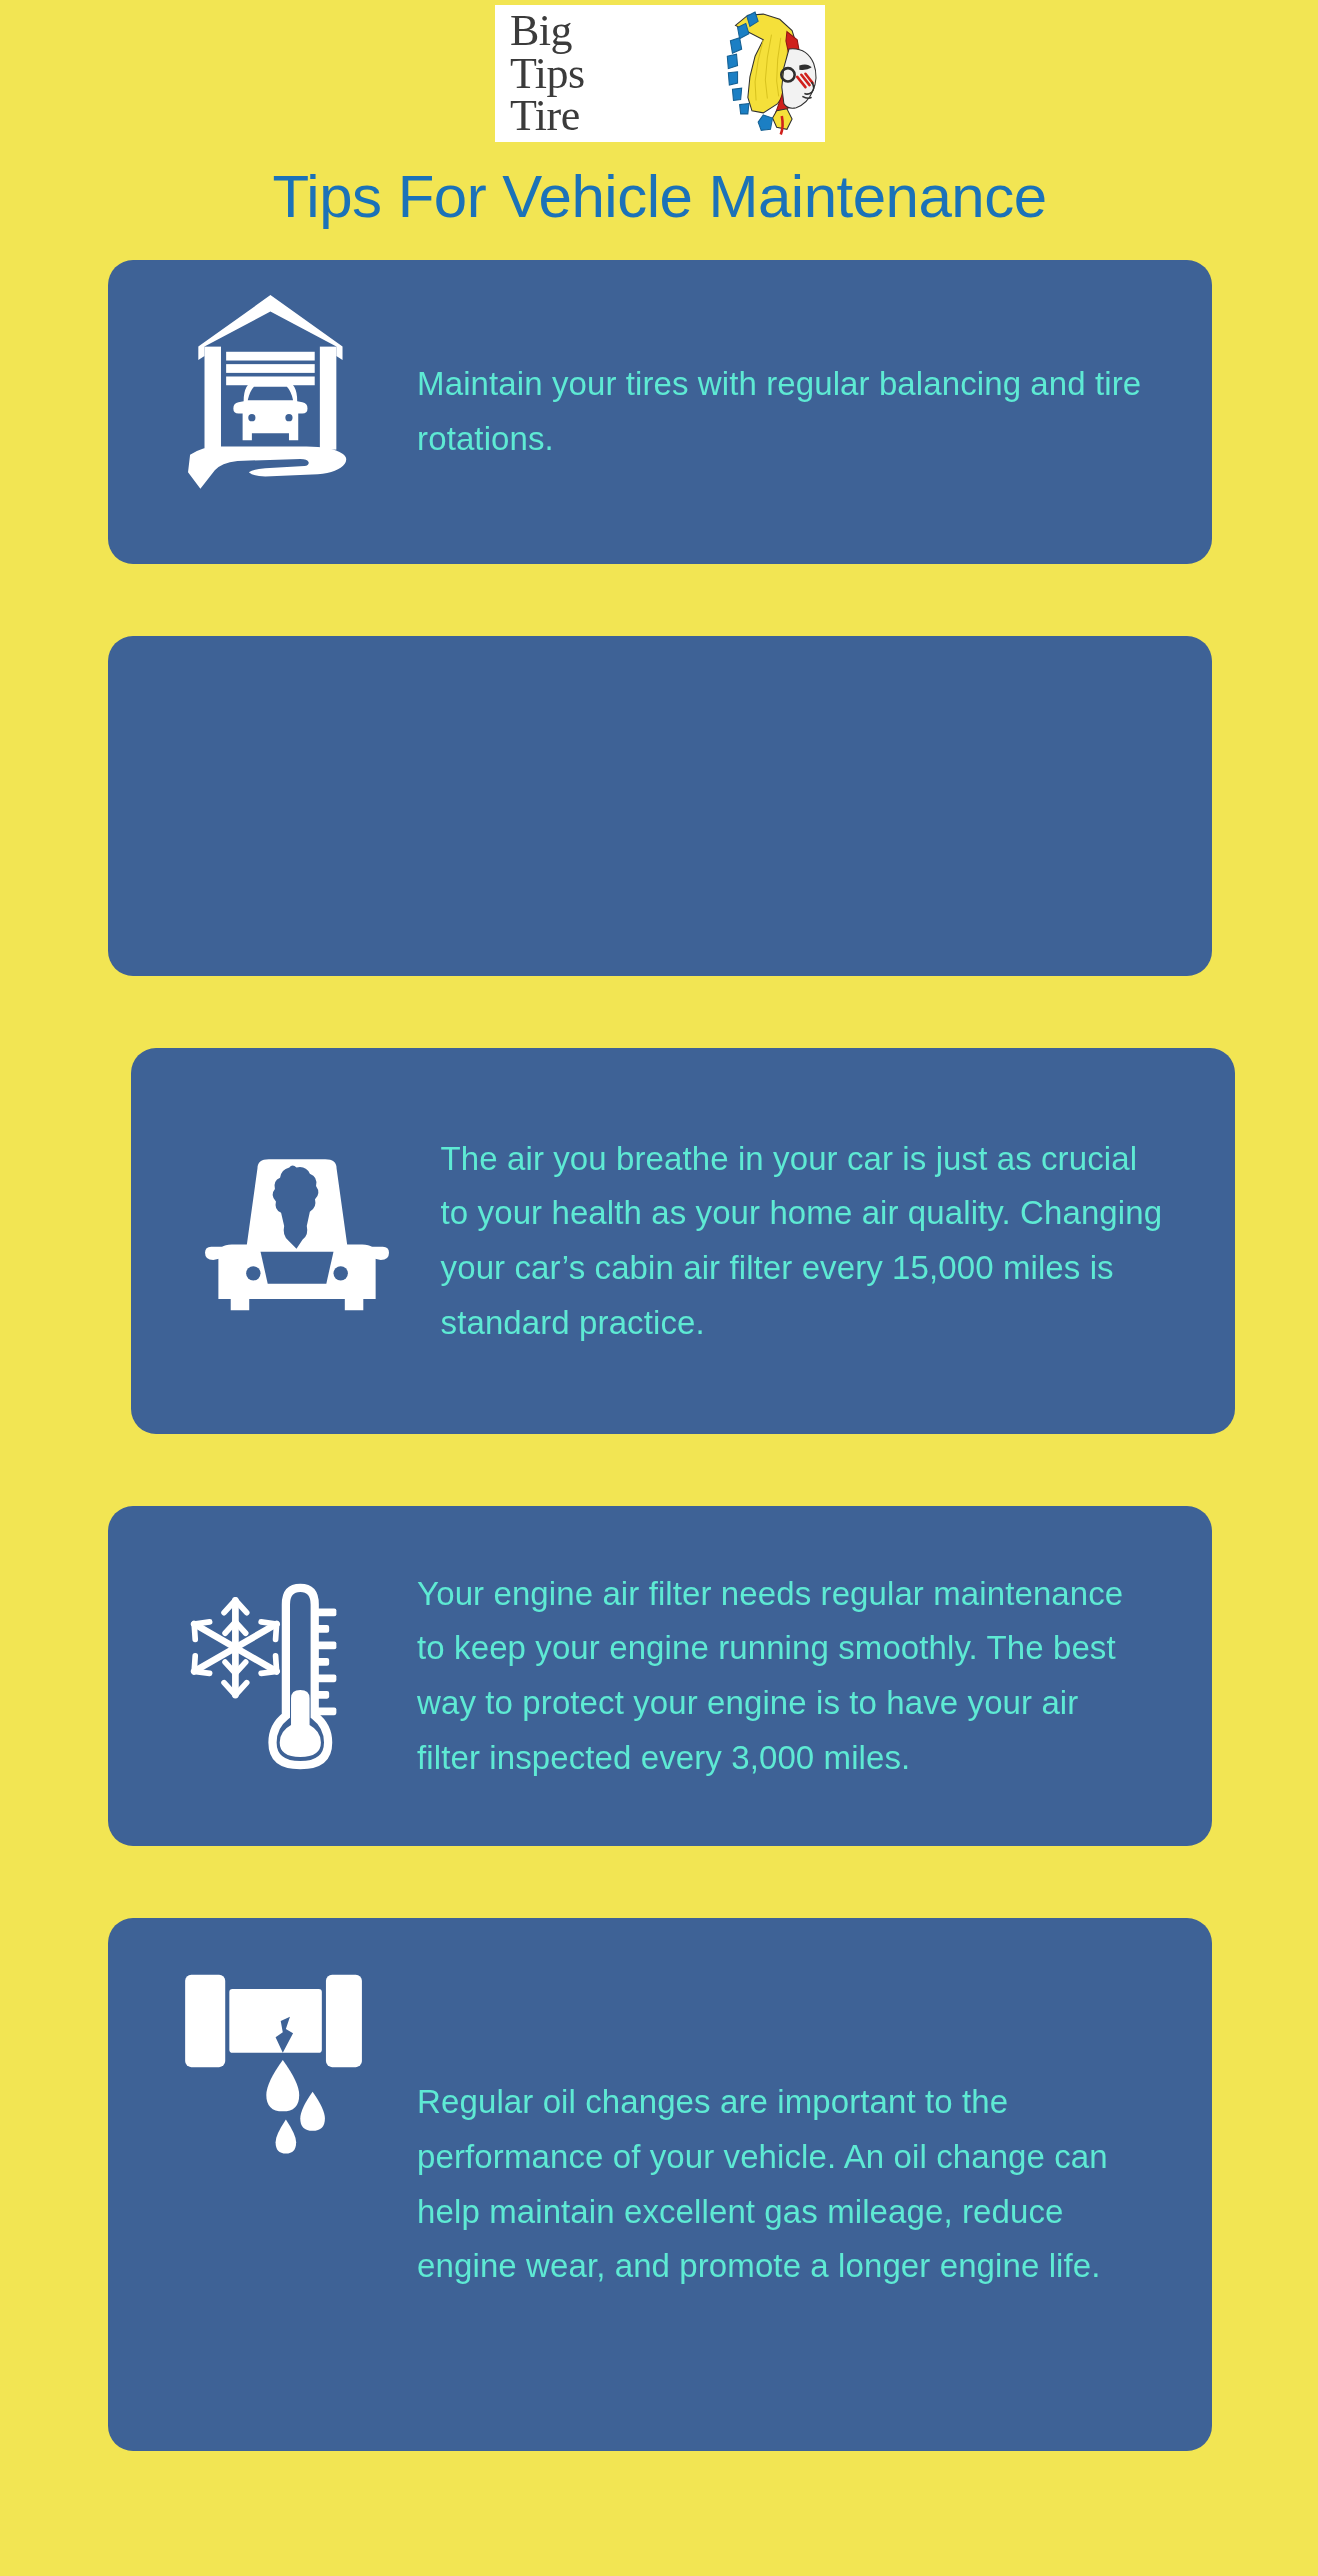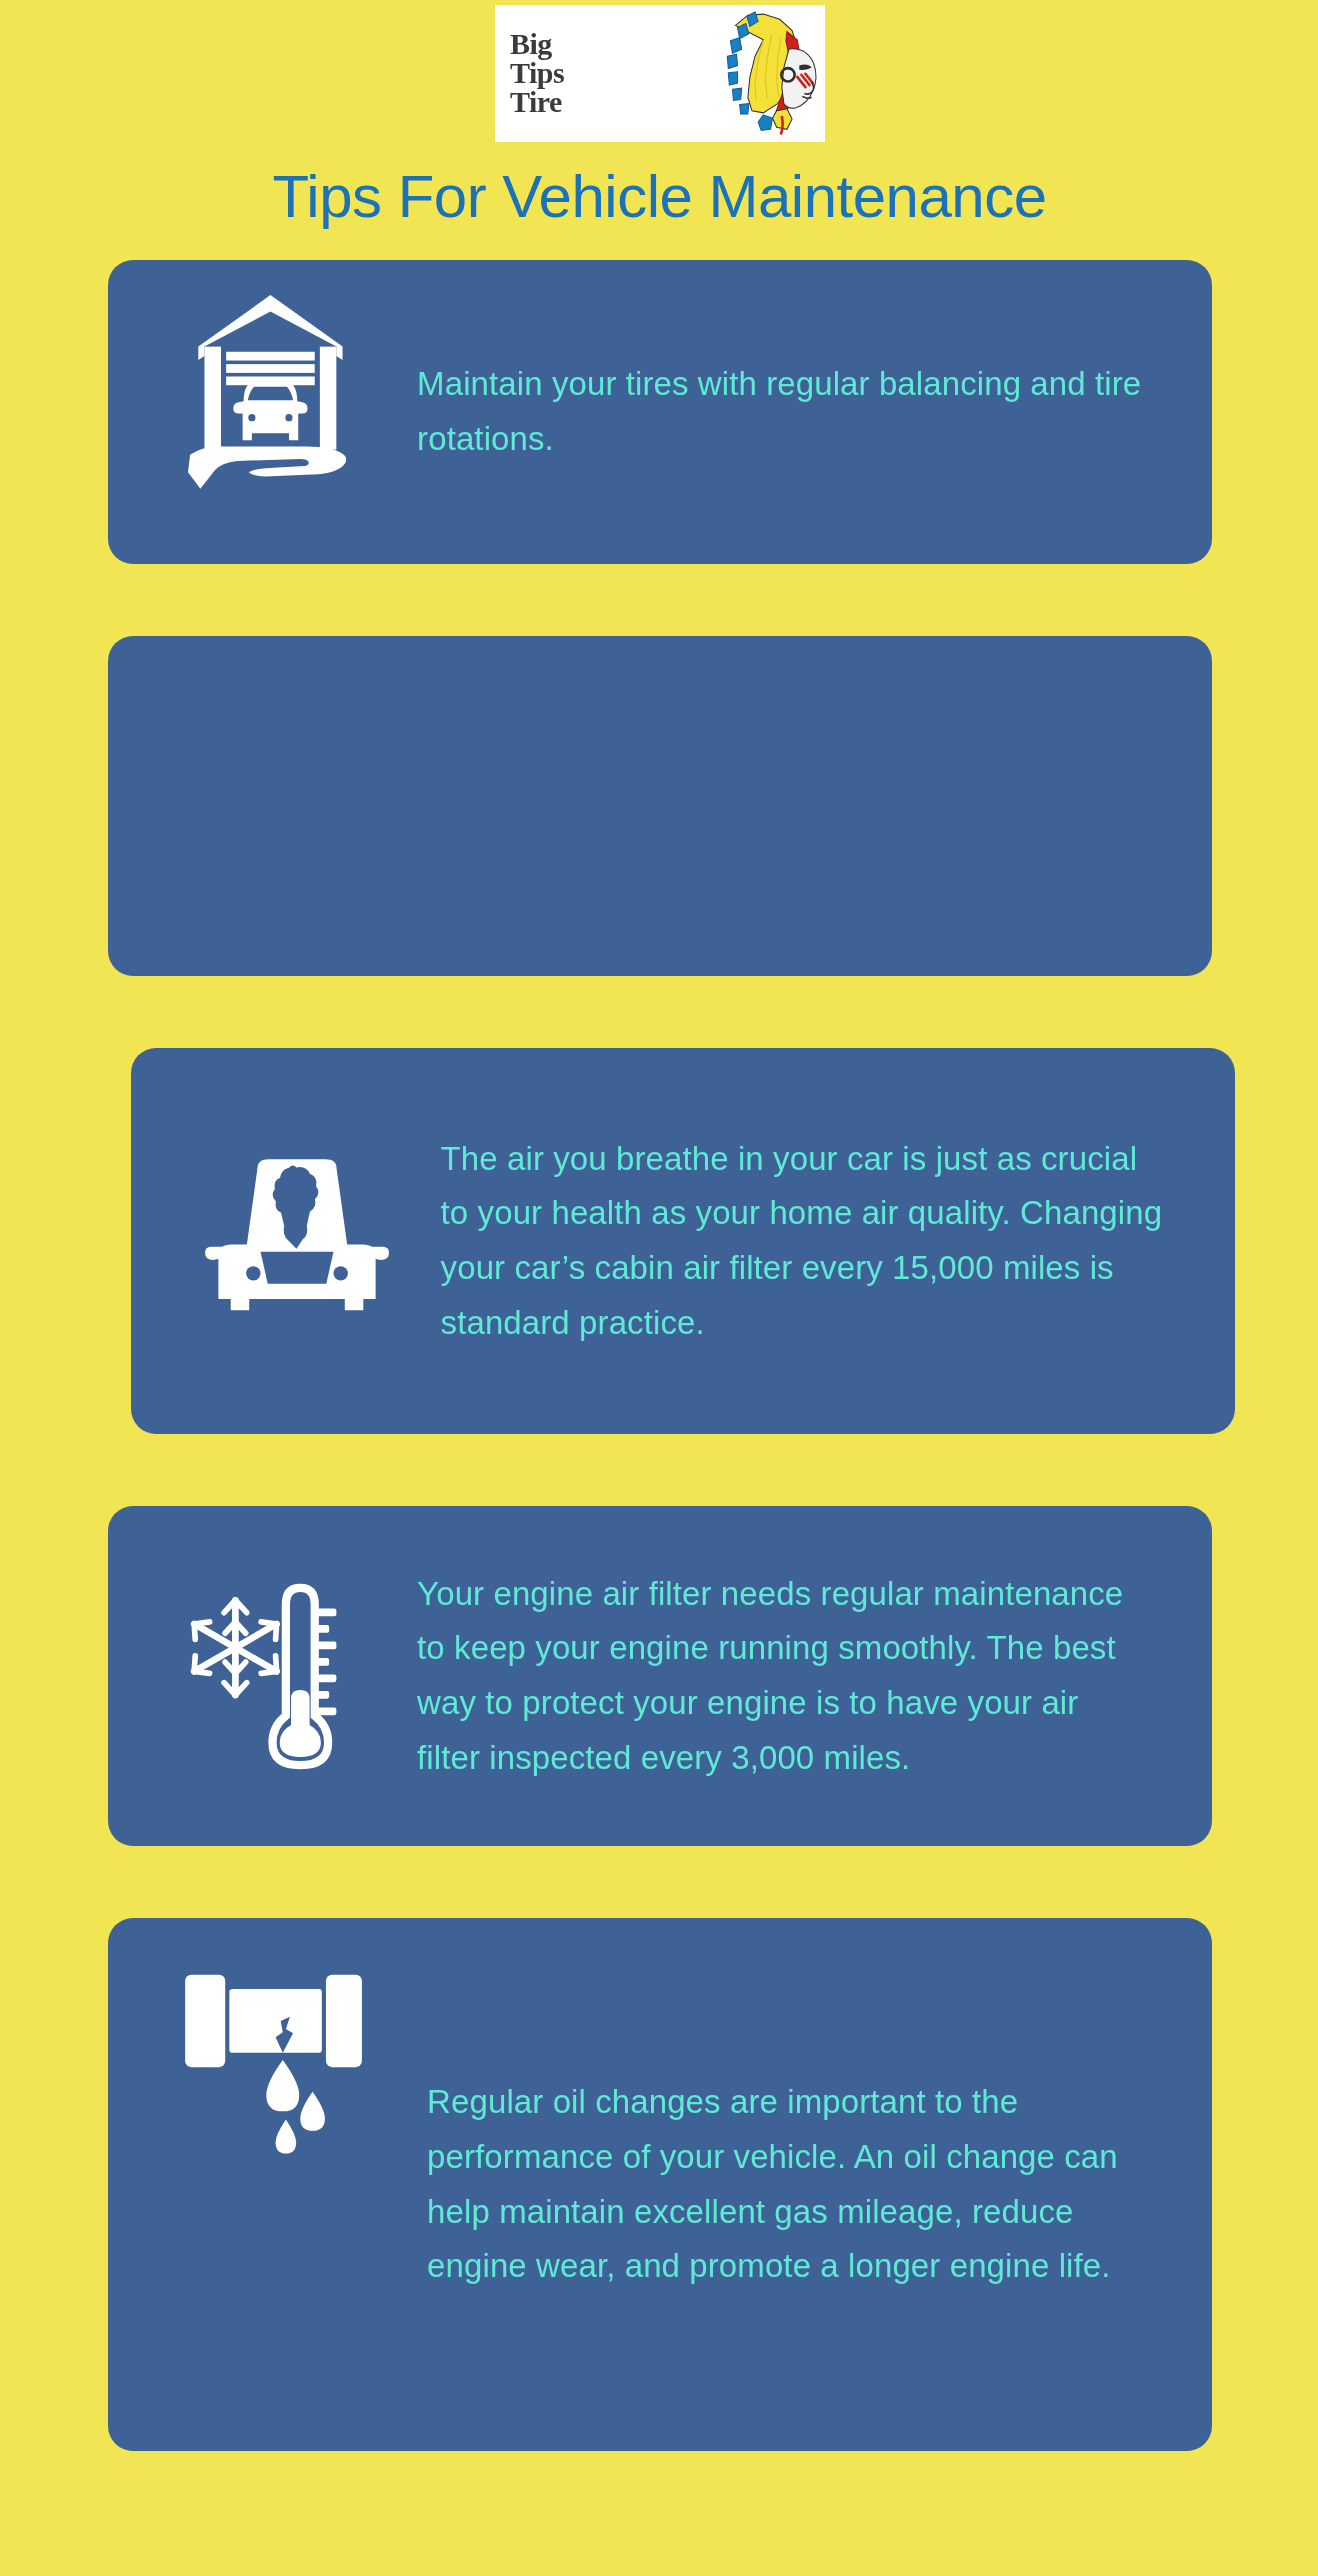--- a/index.html
+++ b/index.html
@@ -42,23 +42,23 @@
     height: 100%;
     display: flex;
     align-items: center;
     justify-content: flex-start;
     padding-left: 15.5px;
     position: relative;
   }
   .logo-text {
     font-family: "Liberation Serif", serif;
     color: #3b3b3b;
-    font-weight: bold;
+    font-weight: normal;
     line-height: 0.96;
-    font-size: 30px;
+    font-size: 44px;
     letter-spacing: -0.5px;
     z-index: 2;
     text-align: left;
   }
   .logo-text span { display: block; white-space: nowrap; }
   .logo-chief-svg {
     position: absolute;
     right: 4.1px;
     top: 5.2px;
     width: 134px;
@@ -93,21 +93,21 @@
     display: flex;
     align-items: center;
     margin-bottom: 72px;
     padding: 0 31px 0 20.6px;
     position: relative;
   }
   .card.c1 { height: 304px; }
   .card.c2 { height: 340px; }
   .card.c3 { height: 386px; margin-left: 47px; }
   .card.c4 { height: 340px; }
-  .card.c5 { height: 533px; gap: 10px; }
+  .card.c5 { height: 533px; }
 
   .card-icon {
     flex: 0 0 289px;
     height: 100%;
     display: flex;
     align-items: center;
     justify-content: center;
     position: relative;
   }
   .card.c1 .card-icon { align-items: flex-start; padding-top: 31px; }

